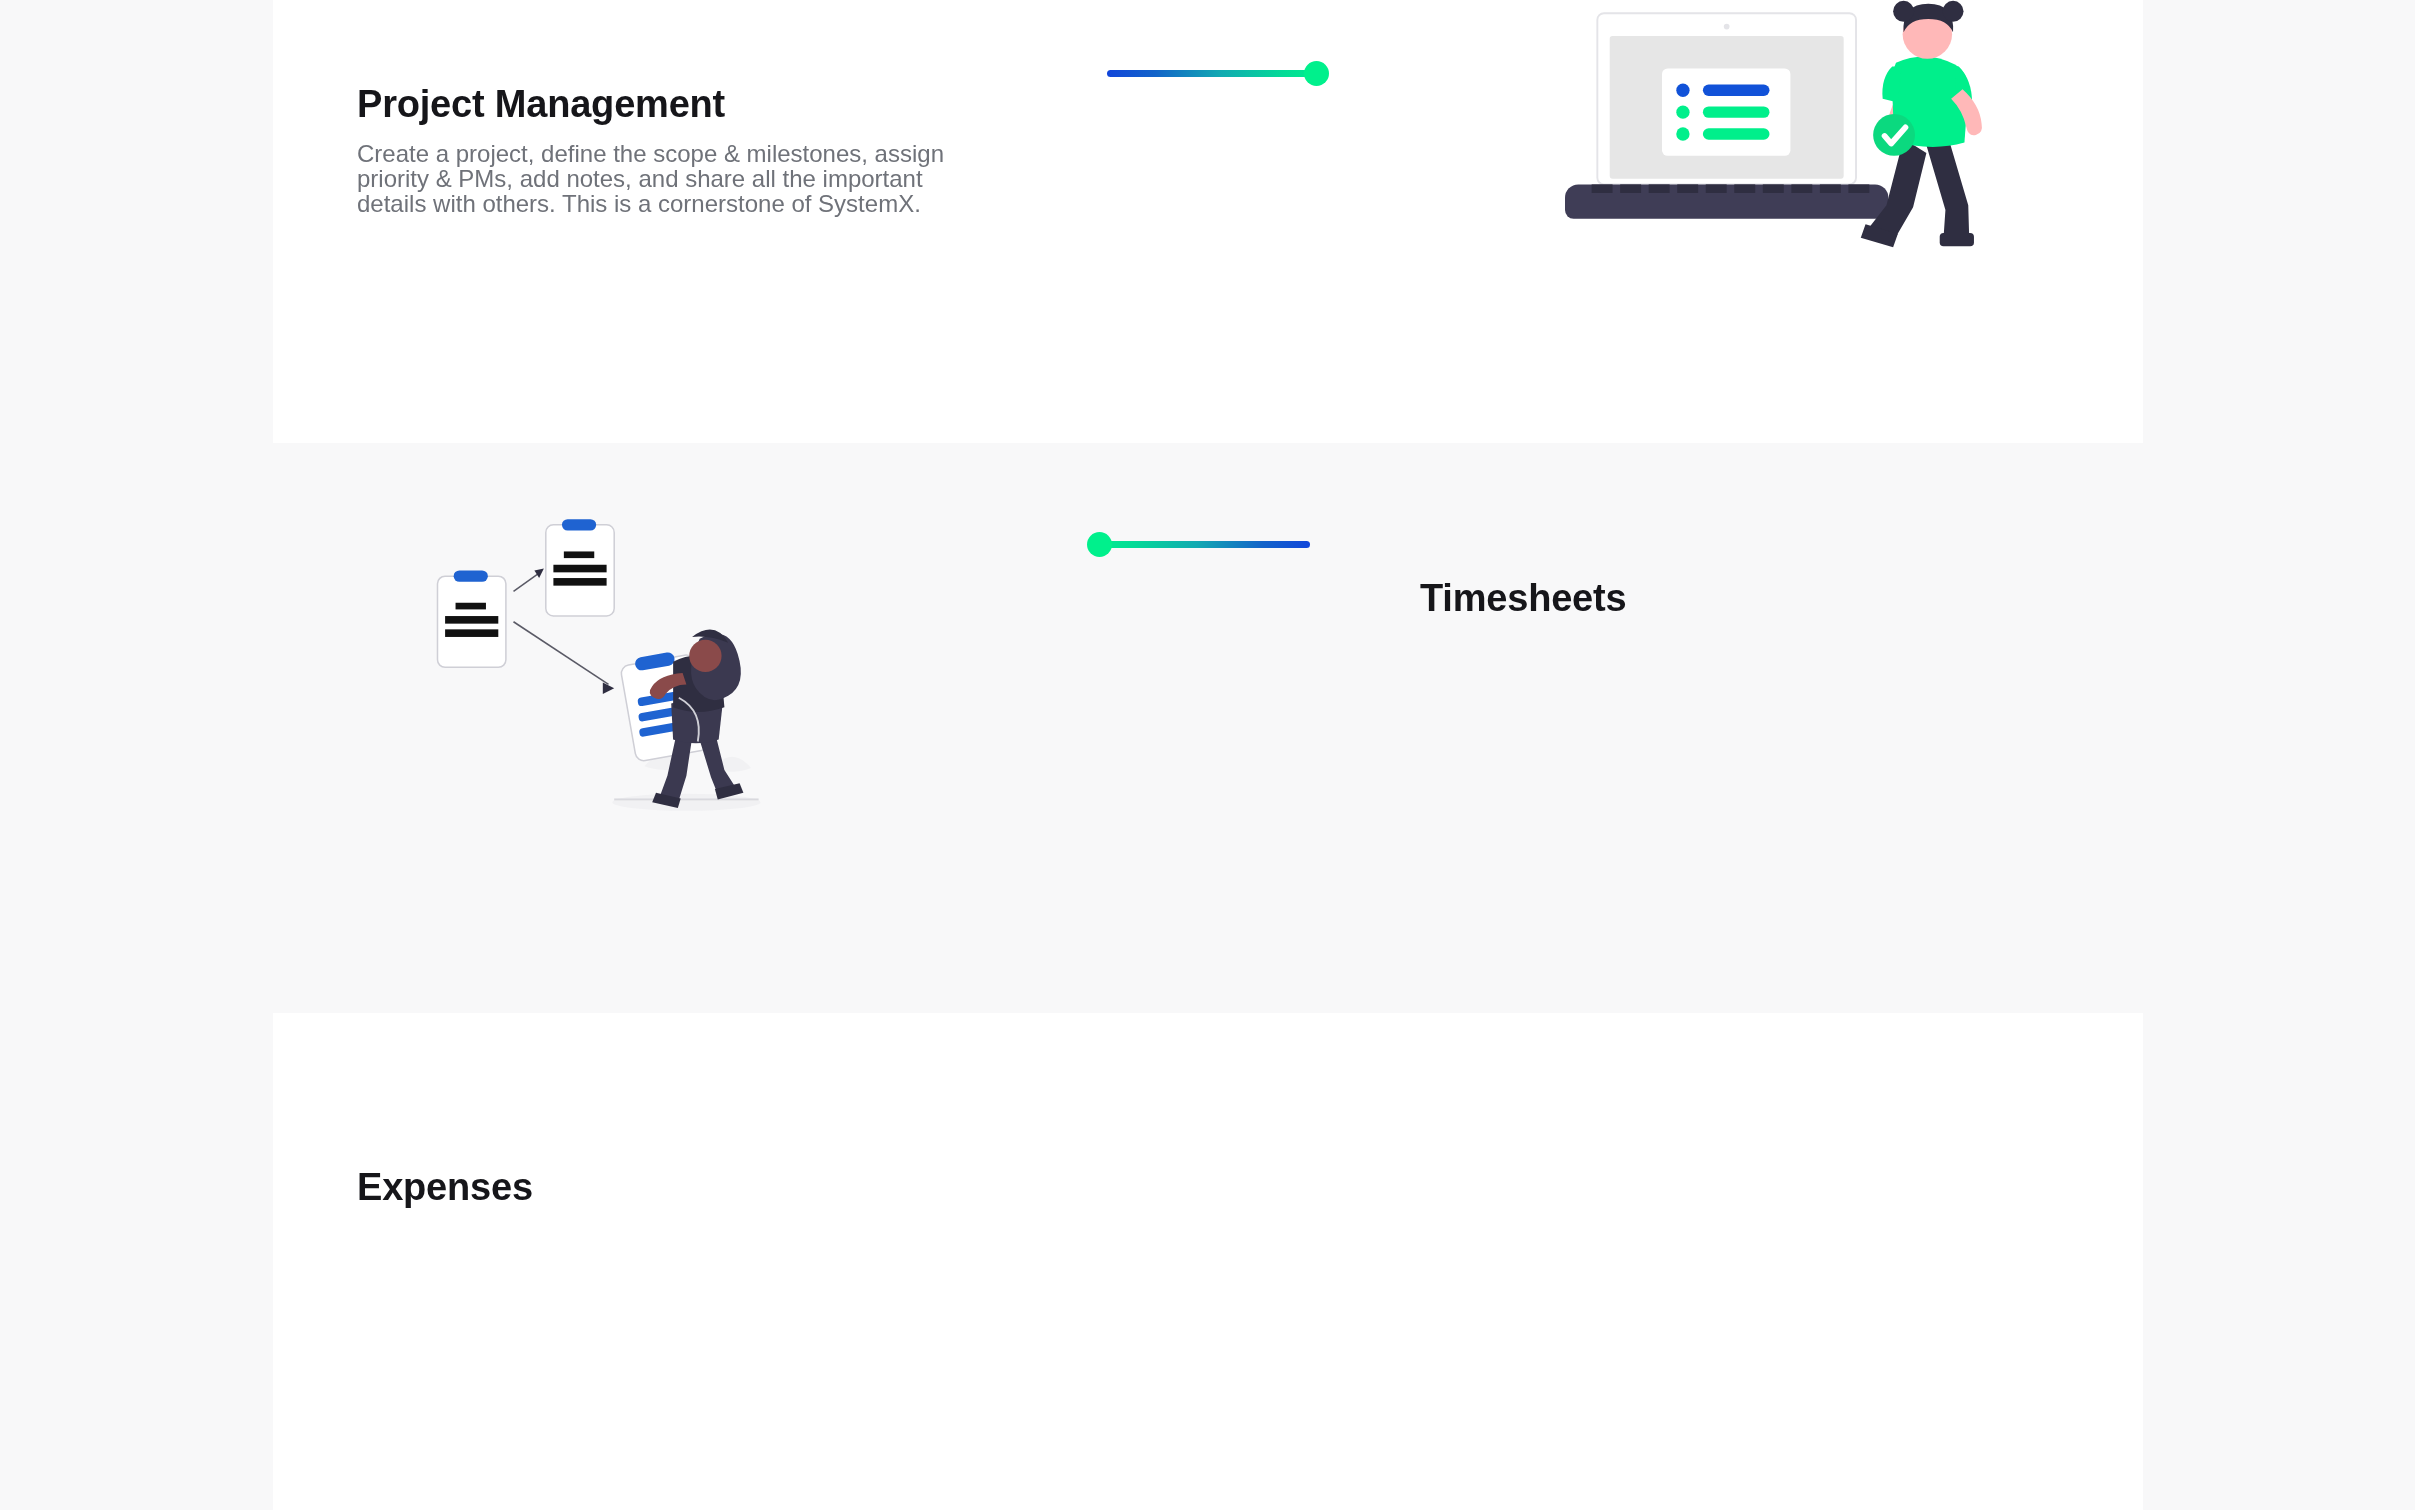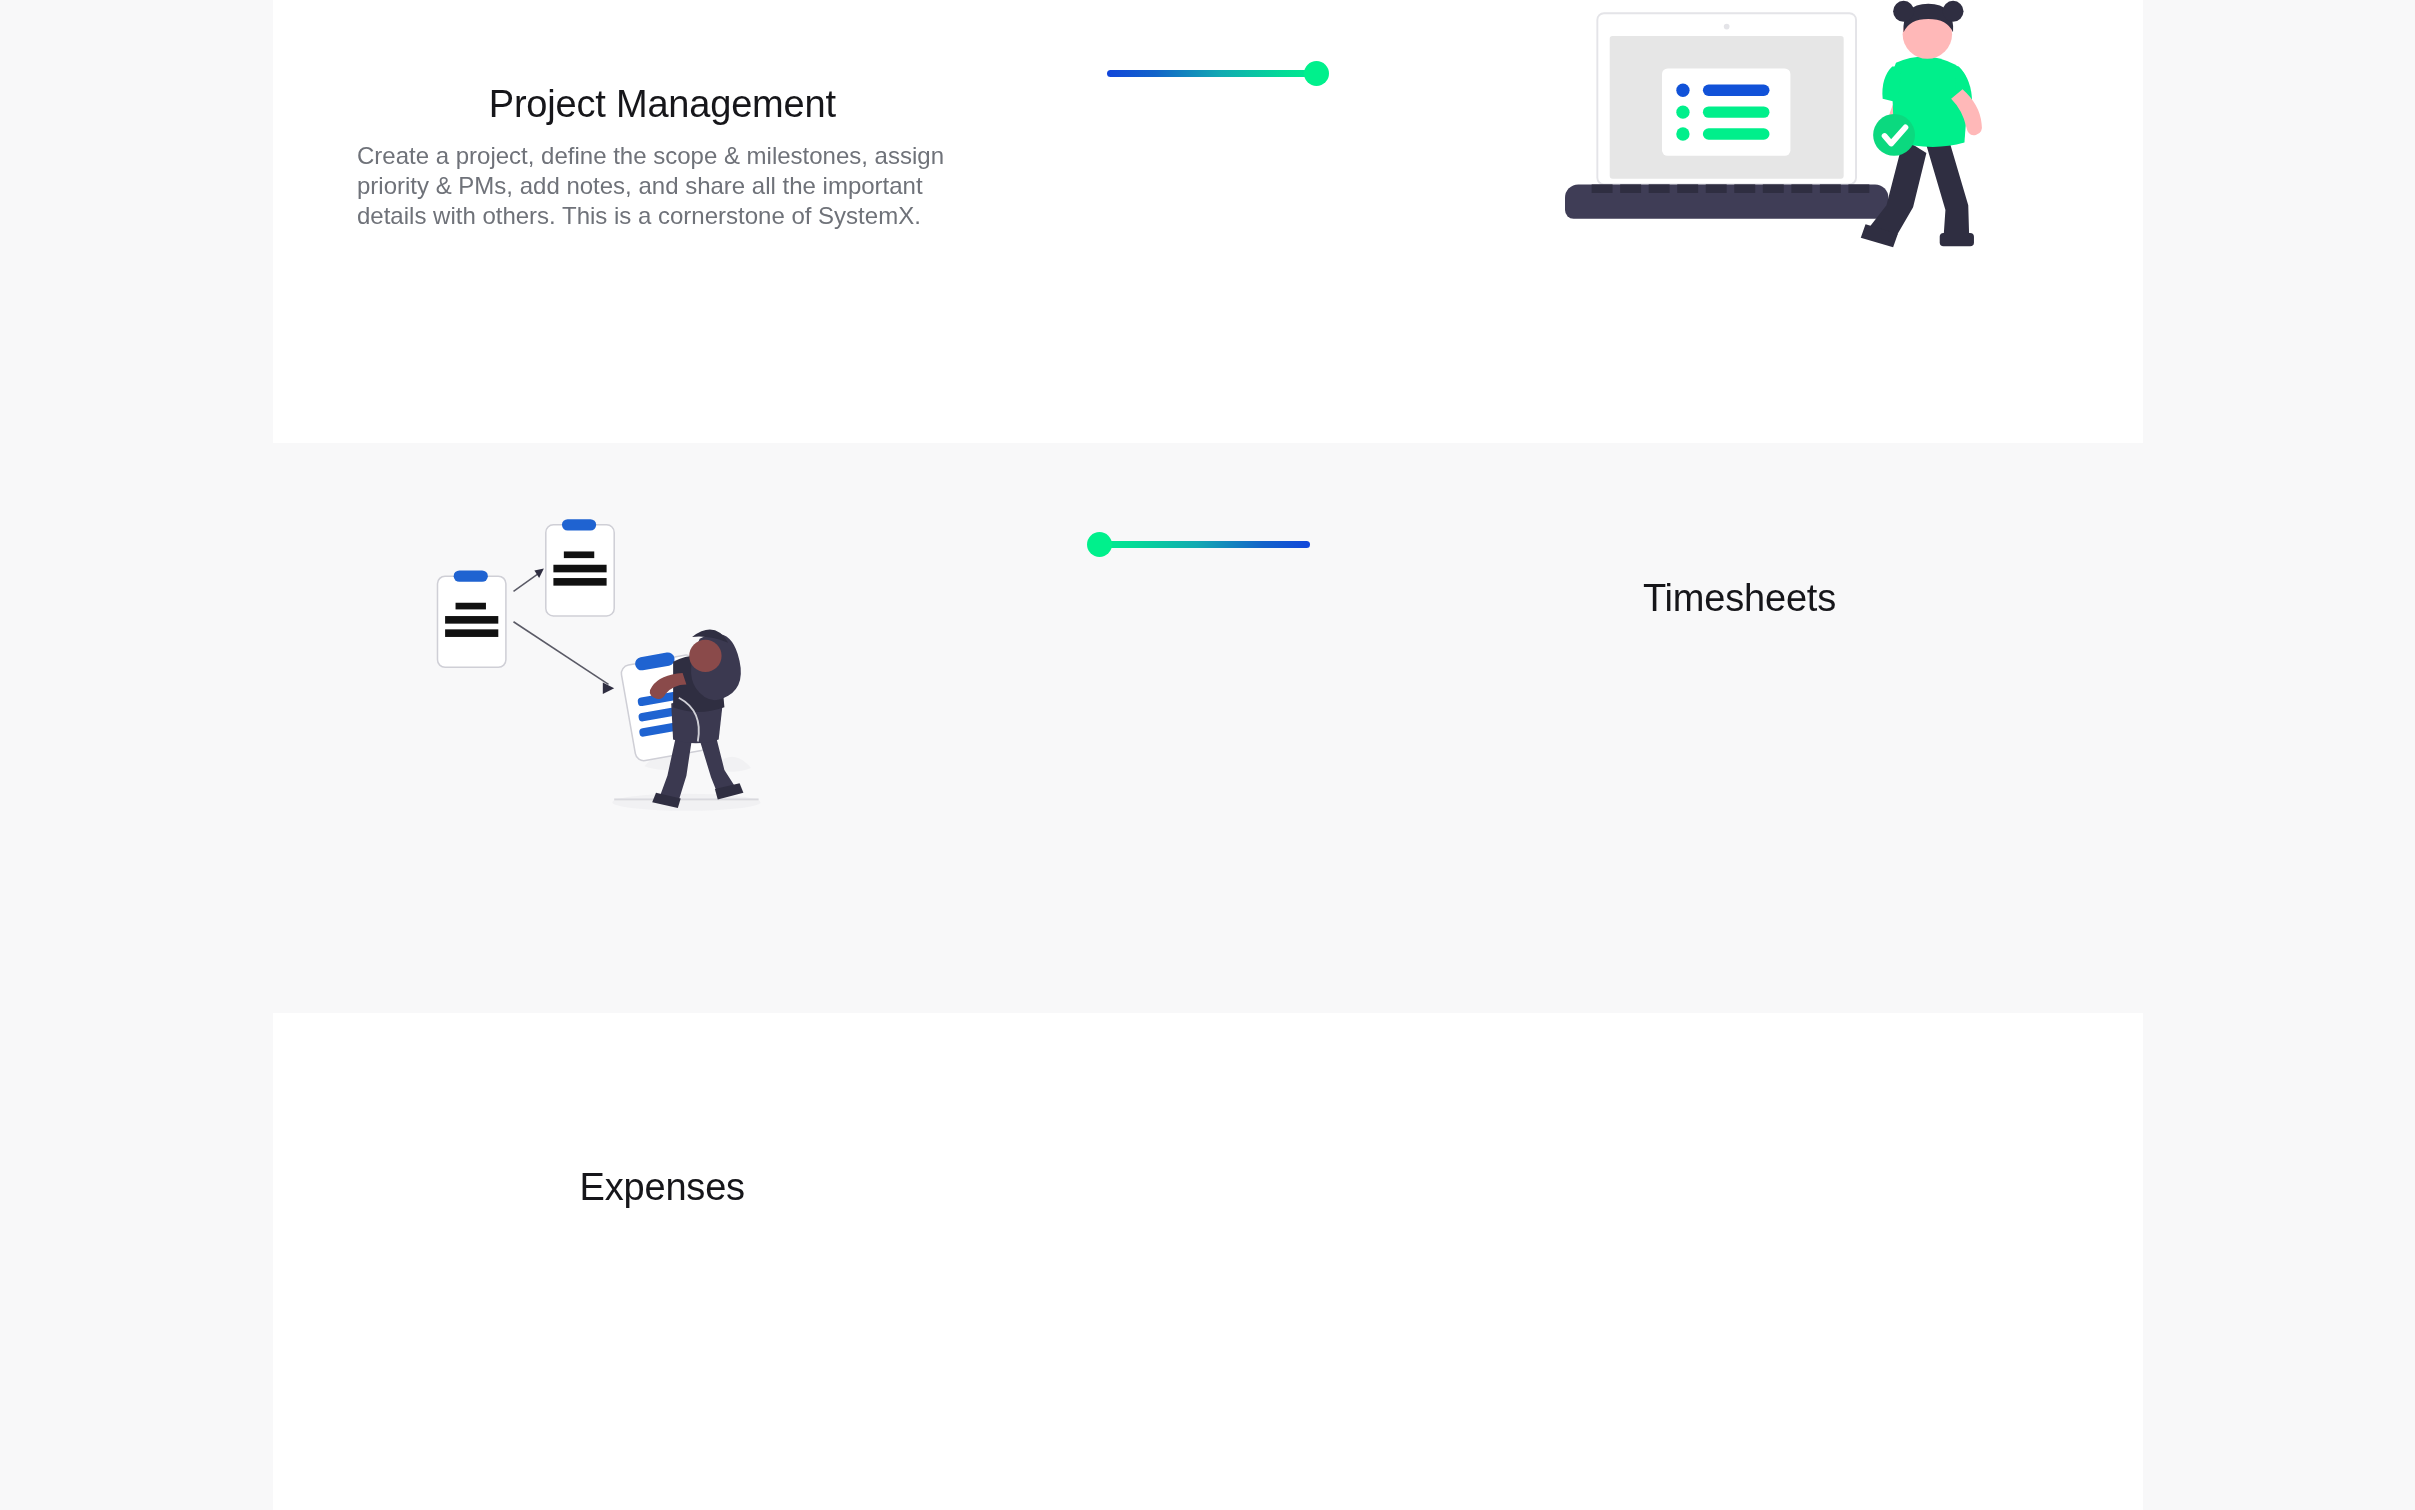--- a/index.html
+++ b/index.html
@@ -45,31 +45,30 @@
     width: 723px;
     flex: 0 0 723px;
     padding-left: 84px;
     padding-right: 28.5px;
   }
 
   .text-col.align-right-block { padding-left: 0; padding-right: 84px; }
 
   .feature-title {
     font-size: 38px;
-    font-weight: 400;
+    font-weight: 700;
     color: #16161a;
     letter-spacing: -0.2px;
     line-height: 1.2;
     margin-bottom: 13.3px;
-    text-align: center;
   }
 
   .feature-desc {
     font-size: 24px;
-    line-height: 30px;
+    line-height: 25px;
     color: #6f7279;
     font-weight: 400;
     max-width: 666px;
   }
 
   
   .connector-col {
     flex: 0 0 438px;
     width: 438px;
     display: flex;

